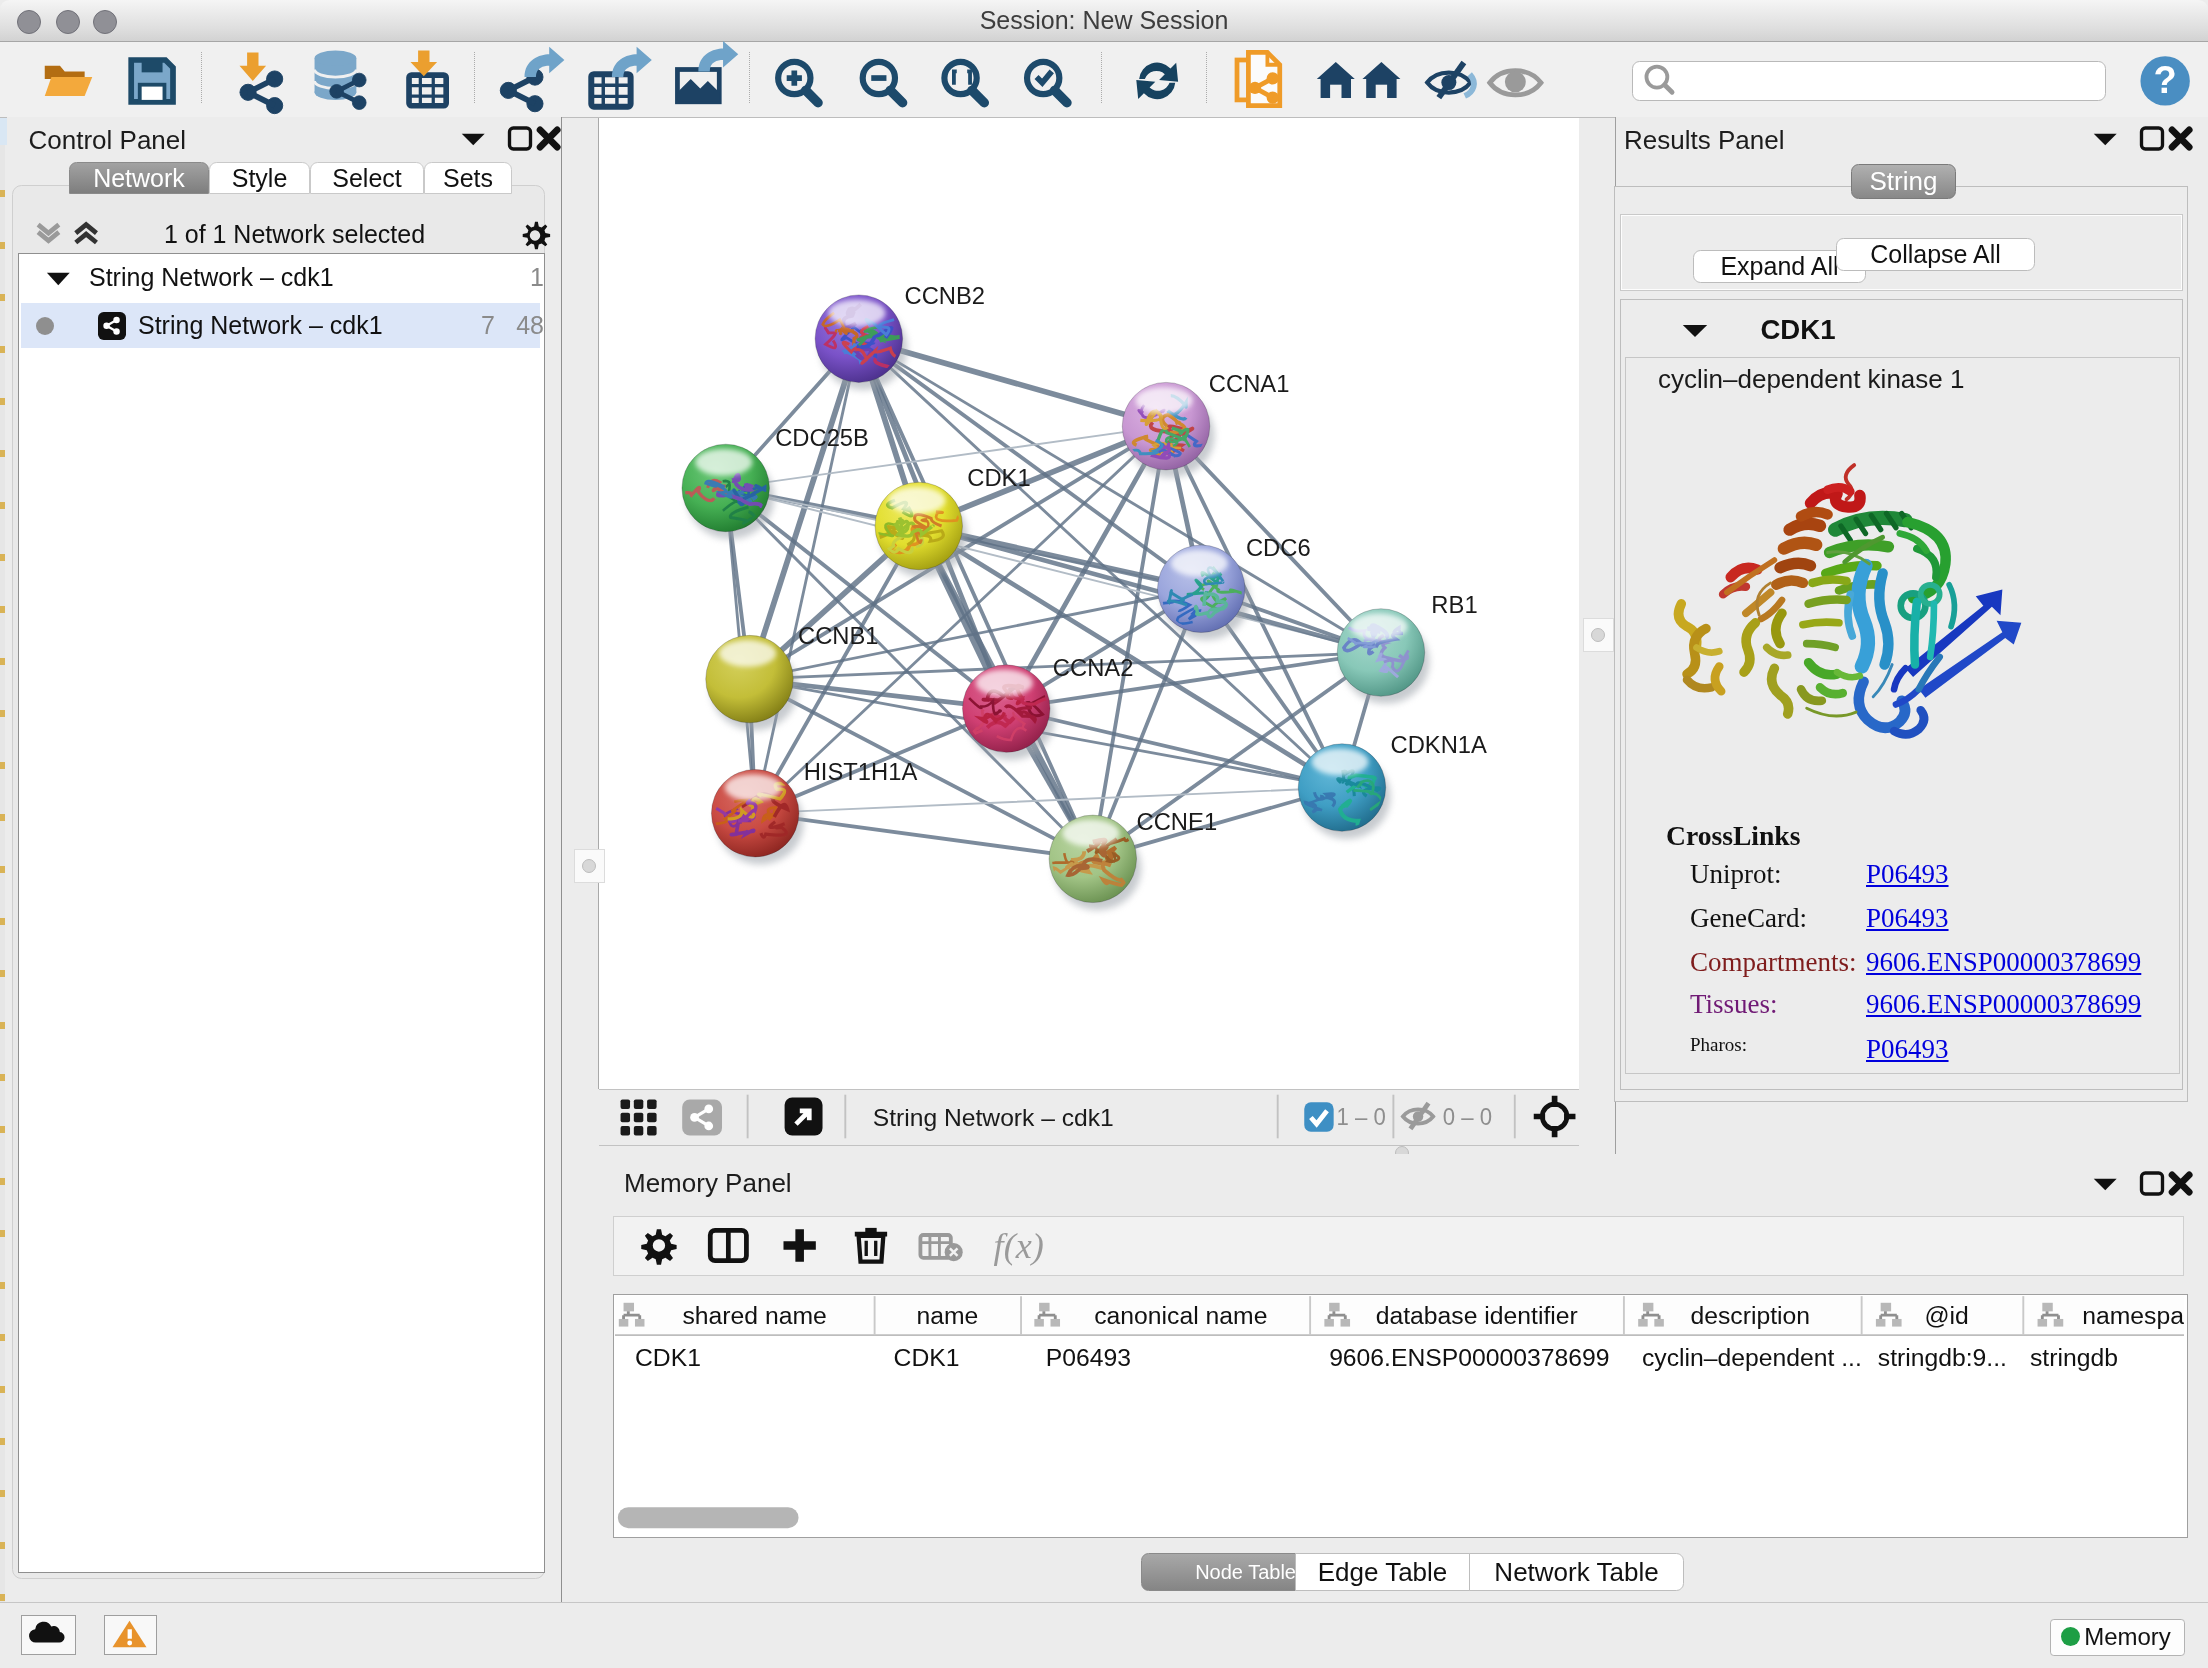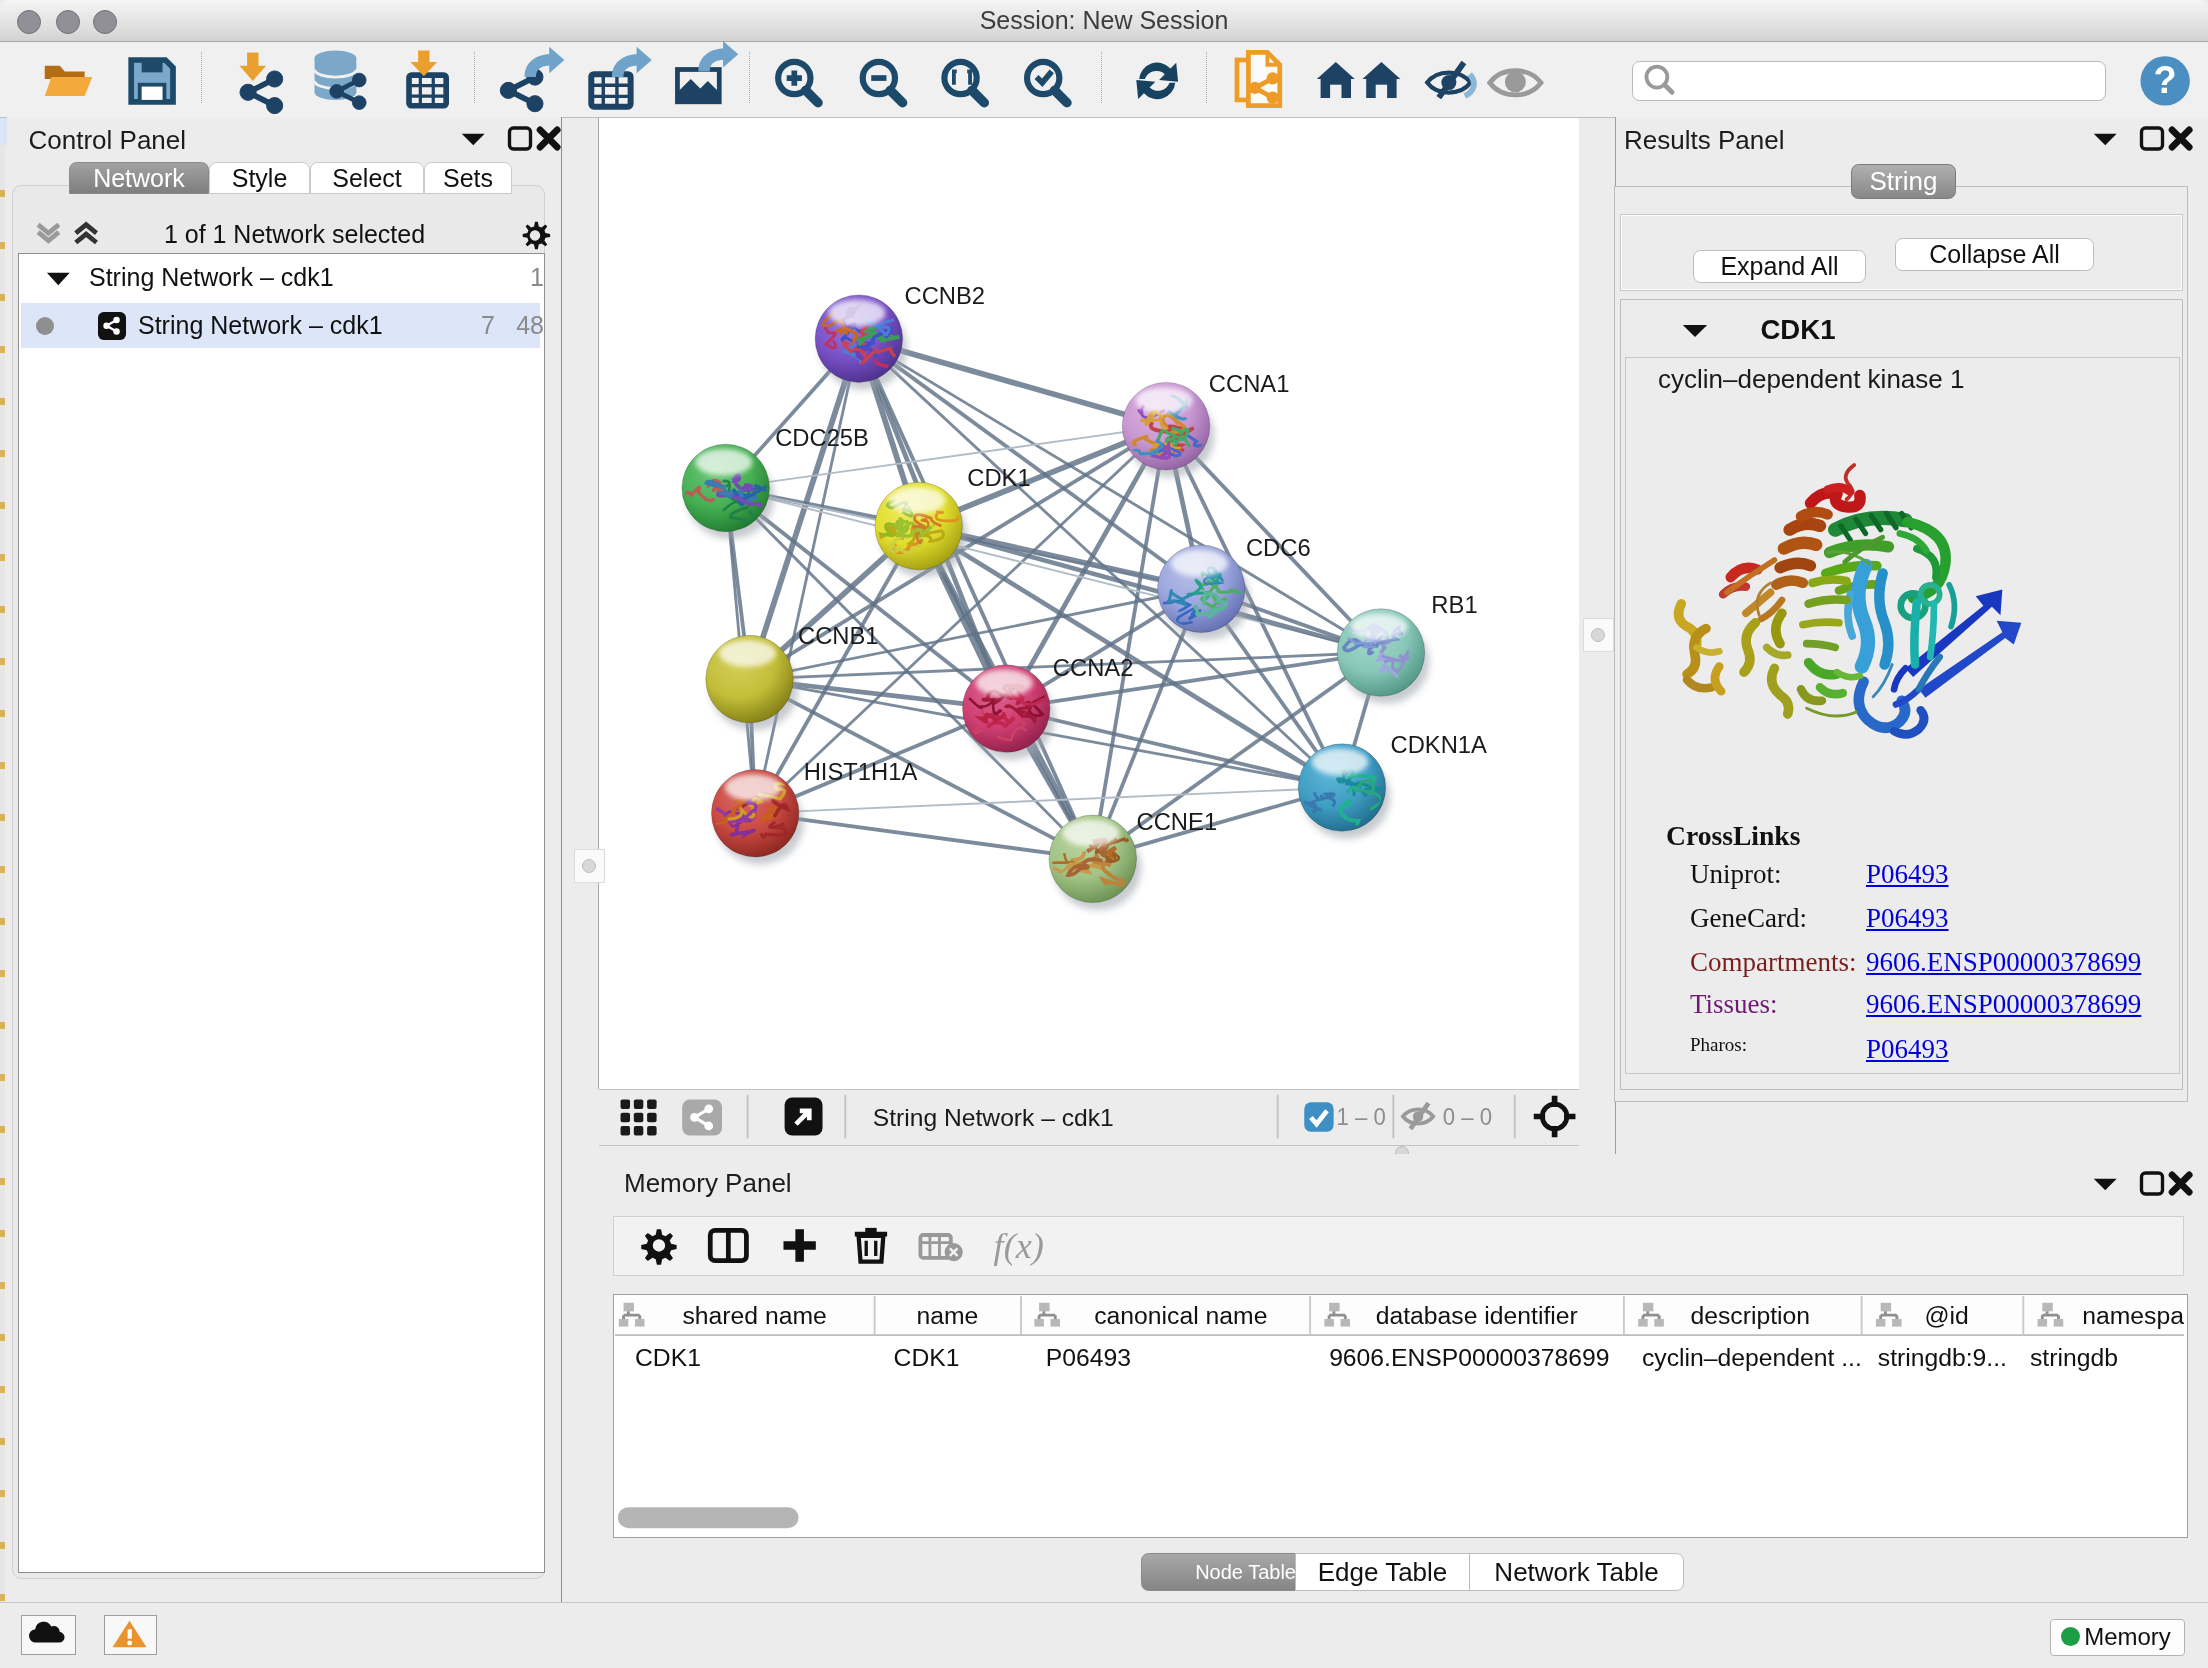--- a/index.html
+++ b/index.html
@@ -655,21 +655,21 @@
 <div class="abs paneltitle" style="left:1624px;top:125px;">Results Panel</div>
 <svg class="abs" style="left:2089px;top:126px;" width="105" height="25" viewBox="0 0 110 26">
  <path d="M5 8 L29 8 L17 20 Z" fill="#111"></path>
  <rect x="55" y="2" width="22" height="22" rx="4" fill="none" stroke="#111" stroke-width="3.5"></rect>
  <path d="M87 4 L105 22 M105 4 L87 22" stroke="#111" stroke-width="7" stroke-linecap="round"></path>
 </svg>
 <div class="abs" style="left:1614px;top:186px;width:572px;height:914px;border:1.9px solid #bdbdbd;background:#ececec;"></div>
 <div class="abs" style="left:1851px;top:164px;width:103px;height:33px;background:linear-gradient(#b0b0b0,#888888);border:1px solid #7a7a7a;border-radius:7.6px;color:#fff;font-size:26px;text-align:center;line-height:33px;">String</div>
 <div class="abs" style="left:1620px;top:214px;width:561px;height:75px;border:1.9px solid #c9c9c9;box-shadow:inset 0 0 0 1px #fdfdfd;"></div>
 <div class="btn abs" style="left:1693px;top:250px;width:171px;height:31px;line-height:31px;">Expand All</div>
-<div class="btn abs" style="left:1895px;top:238px;width:197px;height:31px;line-height:31px;">Collapse All</div>
+<div class="btn abs" style="left:1836px;top:238px;width:197px;height:31px;line-height:31px;">Collapse All</div>
 <div class="abs" style="left:1620px;top:299px;width:561px;height:789px;border:1.9px solid #bdbdbd;"></div>
 <svg class="abs" style="left:1680px;top:322px;" width="30" height="17" viewBox="0 0 32 18">
     <path d="M3 3 L29 3 L16 16 Z" fill="#111"></path>
   </svg>
 <div class="abs" style="left:1741px;top:314px;width:114px;text-align:center;font-size:27.6px;font-weight:bold;color:#111;">CDK1</div>
 <div class="abs" style="left:1625px;top:357px;width:553px;height:715px;border:1.9px solid #c6c6c6;"></div>
 <div class="abs" style="left:1658px;top:364px;font-size:26px;color:#1a1a1a;">cyclin–dependent kinase 1</div>
 <div id="protein" class="abs" style="left:1668px;top:461px;"><svg width="360" height="296" viewBox="0 0 379 311">
 <path d="M196 4 q-14 10 -6 20 q8 8 -2 16" fill="none" stroke="#c03028" stroke-width="4" stroke-linecap="round" stroke-linejoin="round" opacity="1"></path>
 <path d="M150 44 q12 -14 28 -10 q-6 12 10 14 q16 2 14 -12" fill="none" stroke="#c01818" stroke-width="12" stroke-linecap="round" stroke-linejoin="round" opacity="1"></path>

